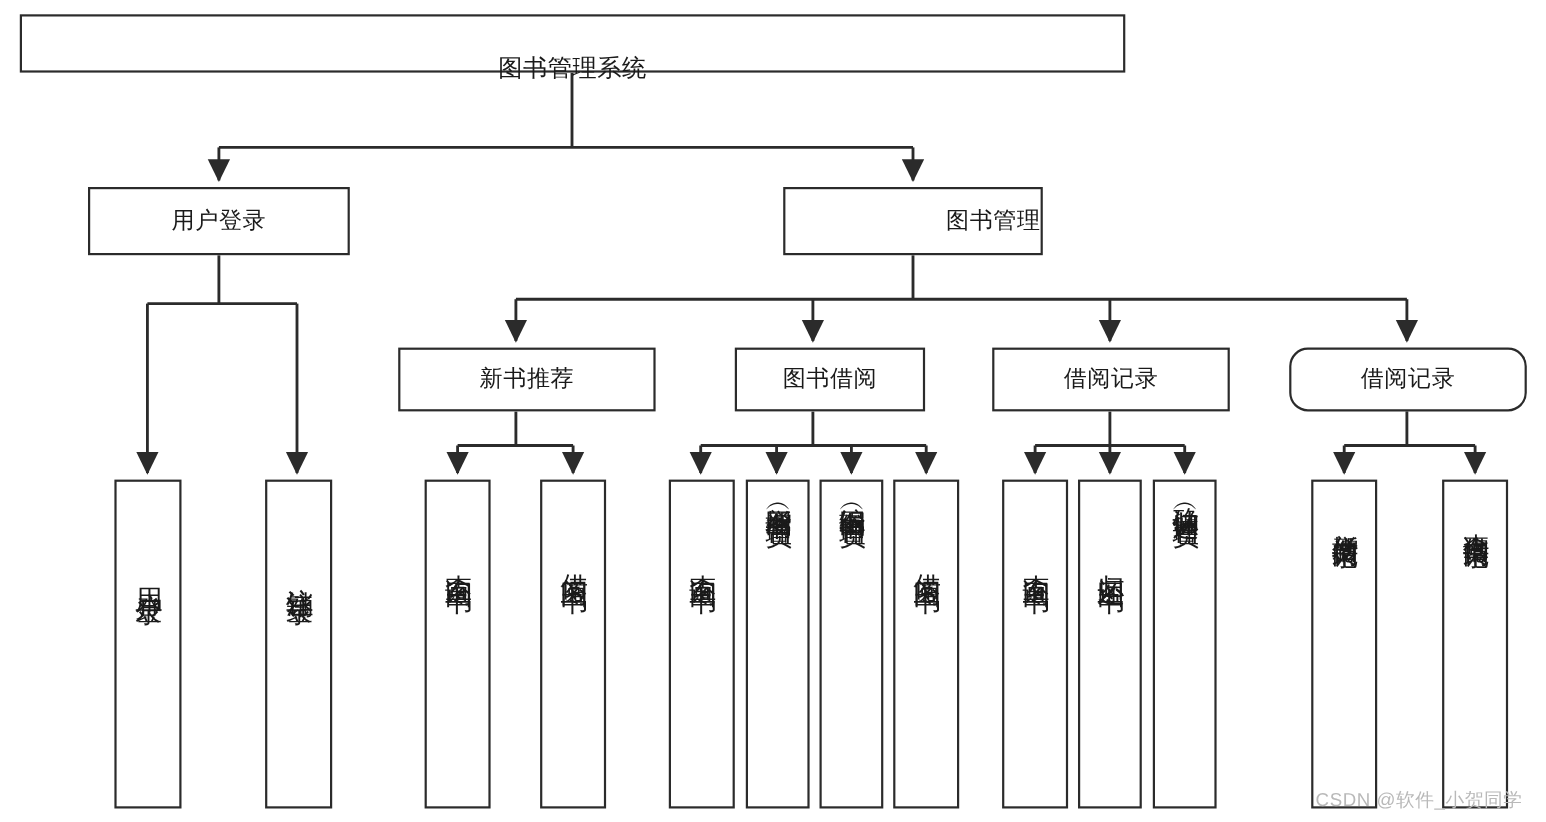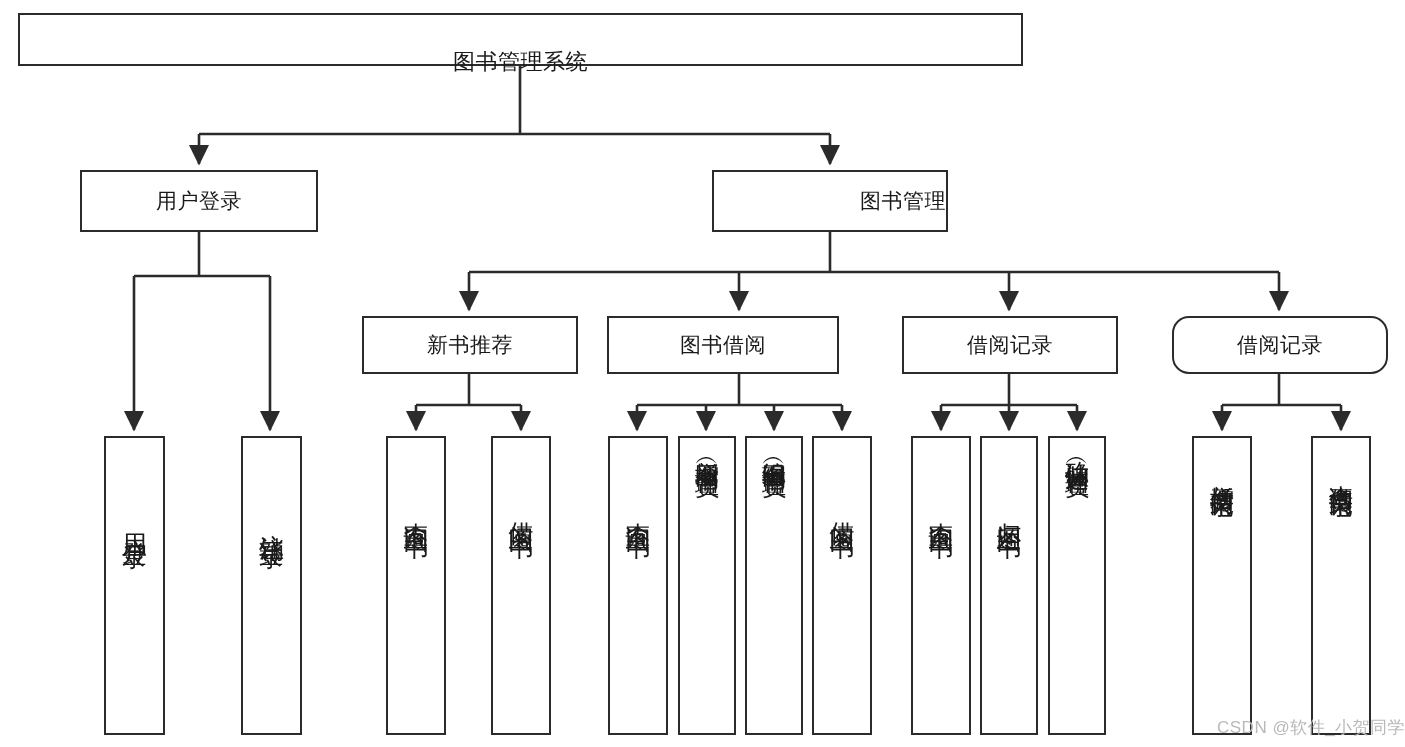--- a/index.html
+++ b/index.html
@@ -70,21 +70,20 @@
     font-size: 24px;
     letter-spacing: 2px;
   }
   .watermark {
     position: absolute;
     color: #b9b9b9;
     font-size: 17px;
     letter-spacing: 0.5px;
     white-space: nowrap;
     user-select: none;
-    margin-left: 21px;
   }
 </style>
 </head>
 <body>
 
 <div id="diagram-root">
 
   <svg id="edge-layer" width="1405" height="747" viewBox="0 0 1405 747">
     <defs>
       <marker id="arrow" markerWidth="9" markerHeight="9" refX="7.4" refY="4.5" orient="auto" markerUnits="strokeWidth">
@@ -139,24 +138,24 @@
     <span class="label">图书管理系统</span>
   </div>
 
   <div class="node horiz" style="left:80px; top:170px; width:238px; height:62px;">
     <span class="label">用户登录</span>
   </div>
   <div class="node horiz" style="left:712px; top:170px; width:236px; height:62px;justify-content:flex-end;">
     <span class="label">图书管理</span>
   </div>
 
-  <div class="node horiz" style="left:362px; top:316px; width:216px; height:58px;">
+  <div class="node horiz" style="left:362px; top:316px; width:234px; height:58px;">
     <span class="label">新书推荐</span>
   </div>
-  <div class="node horiz" style="left:607px; top:316px; width:232px; height:58px;">
+  <div class="node horiz" style="left:668px; top:316px; width:173px; height:58px;">
     <span class="label">图书借阅</span>
   </div>
   <div class="node horiz" style="left:902px; top:316px; width:216px; height:58px;">
     <span class="label">借阅记录</span>
   </div>
   <div class="node horiz" style="left:1172px; top:316px; width:216px; height:58px;border-radius:17px;">
     <span class="label">借阅记录</span>
   </div>
 
   <div class="node vert" style="left:104px; top:436px; width:61px; height:299px; padding-top:76px;">

